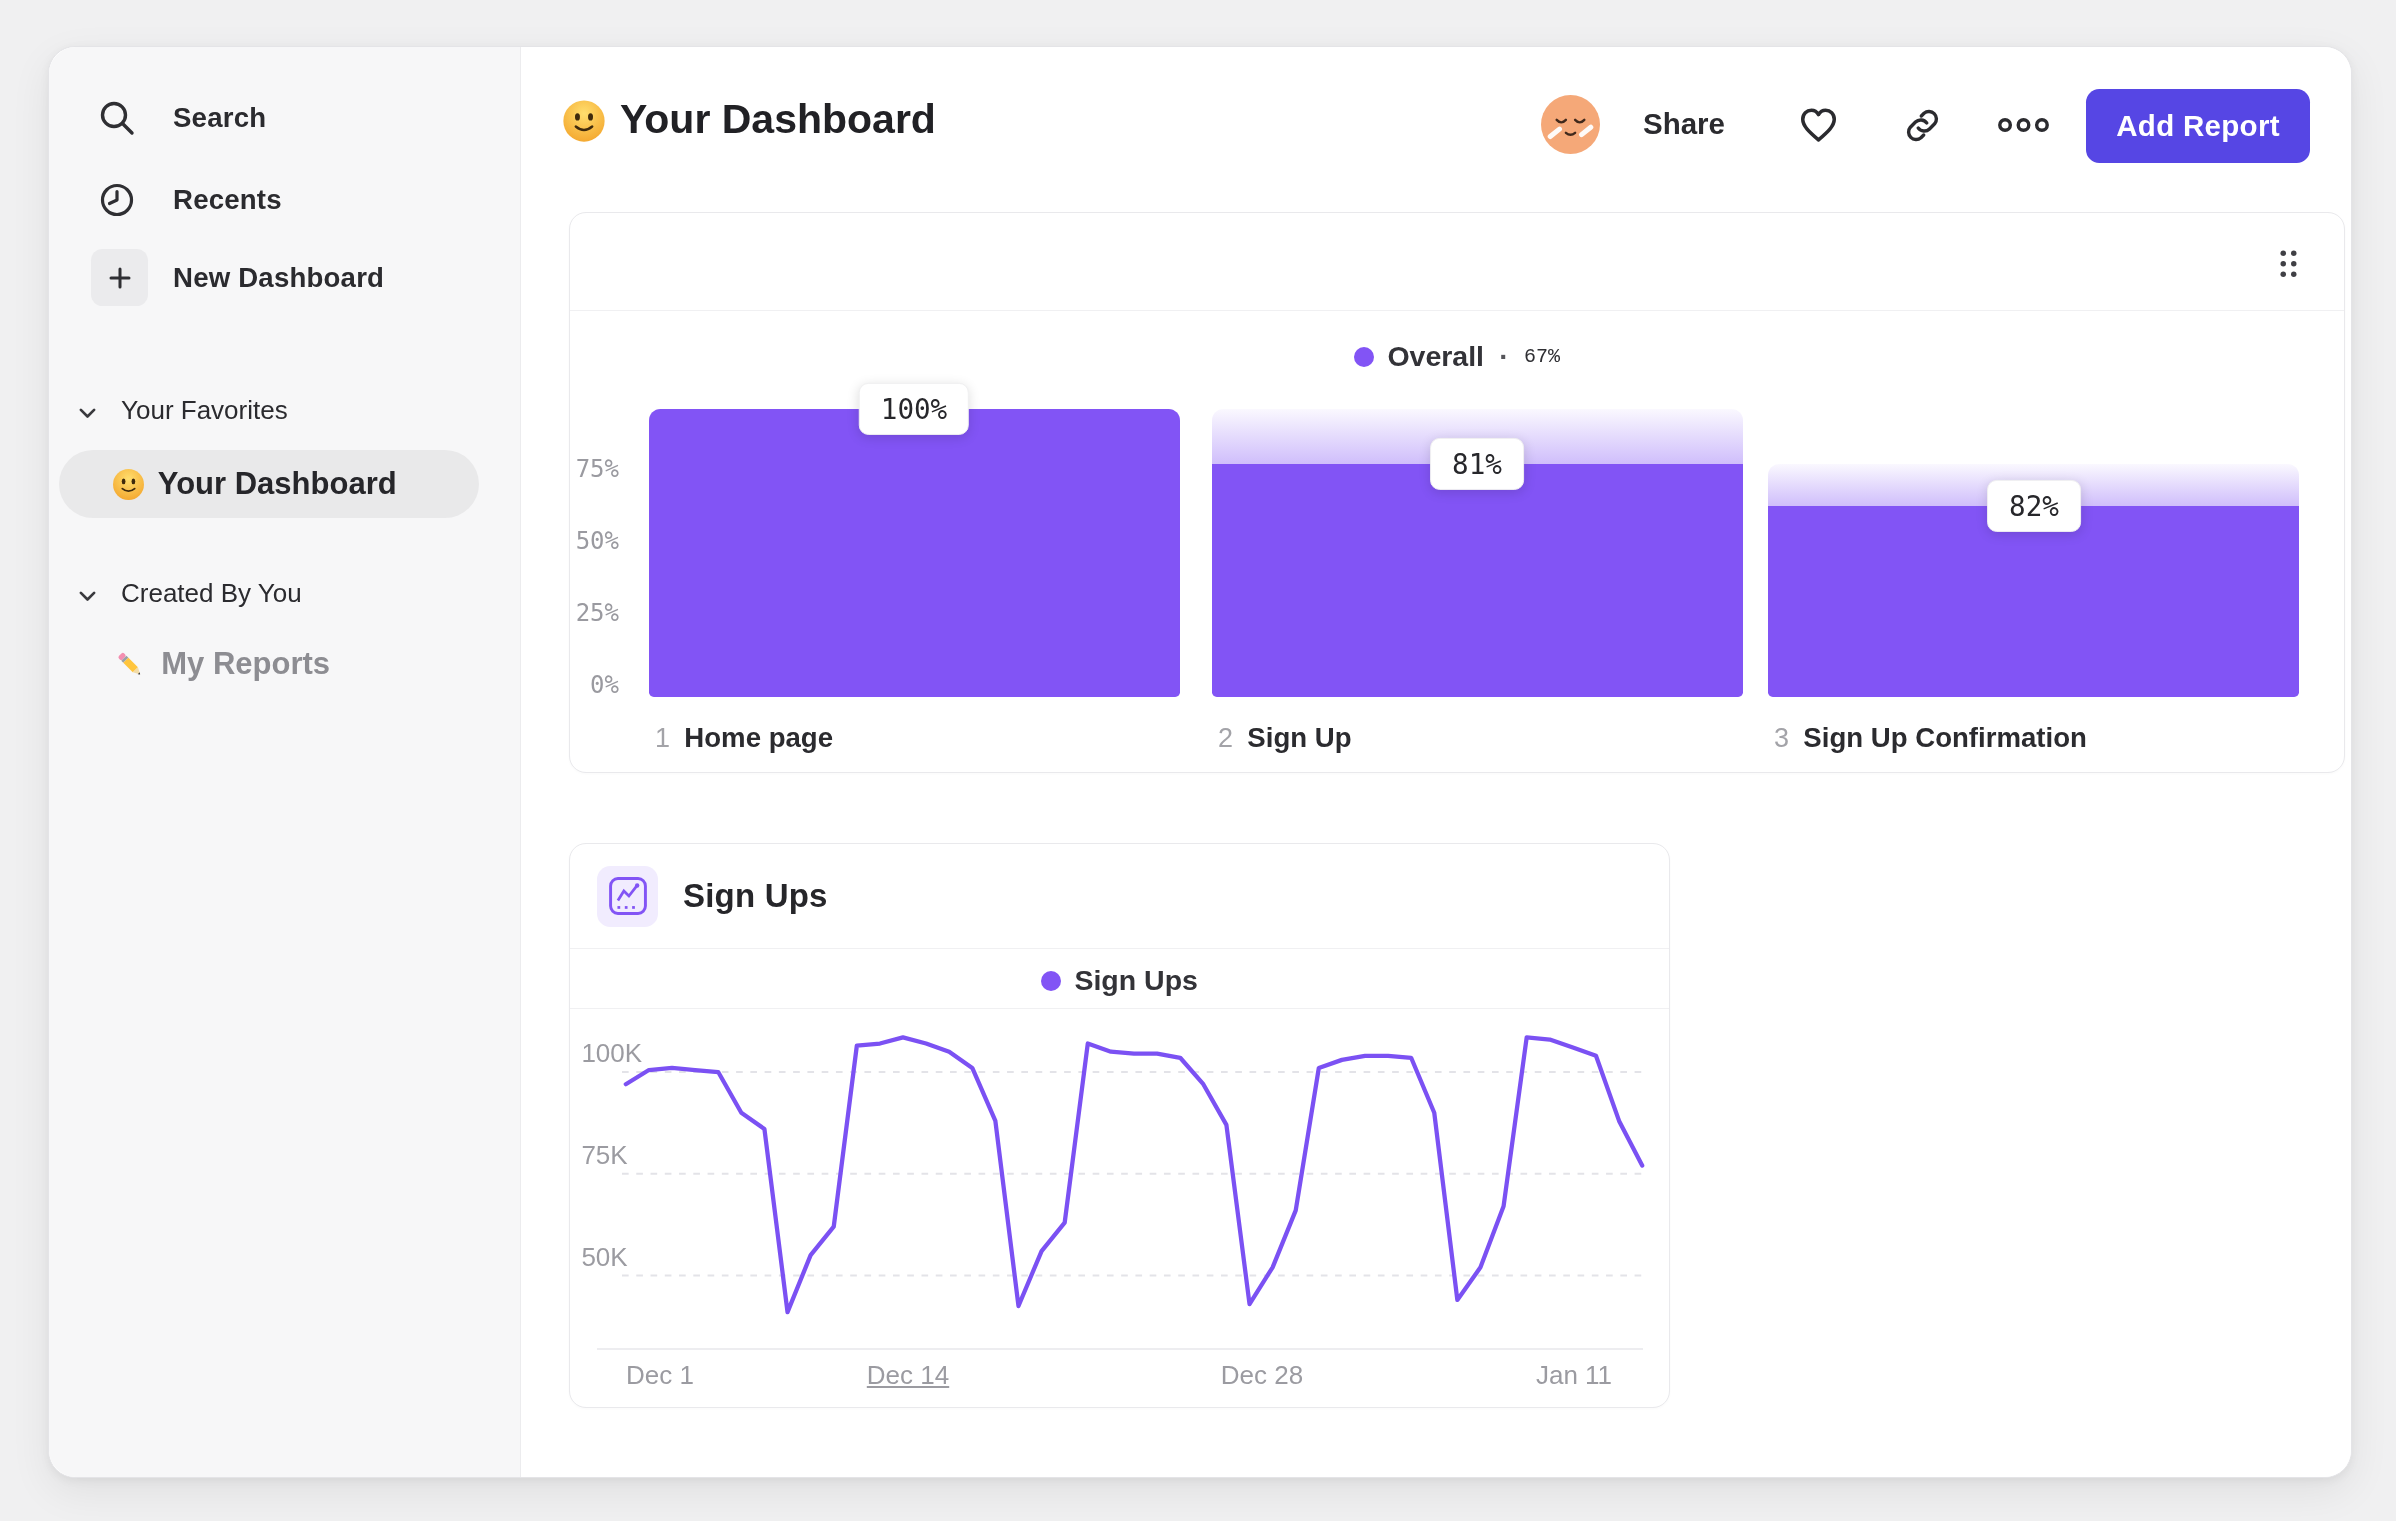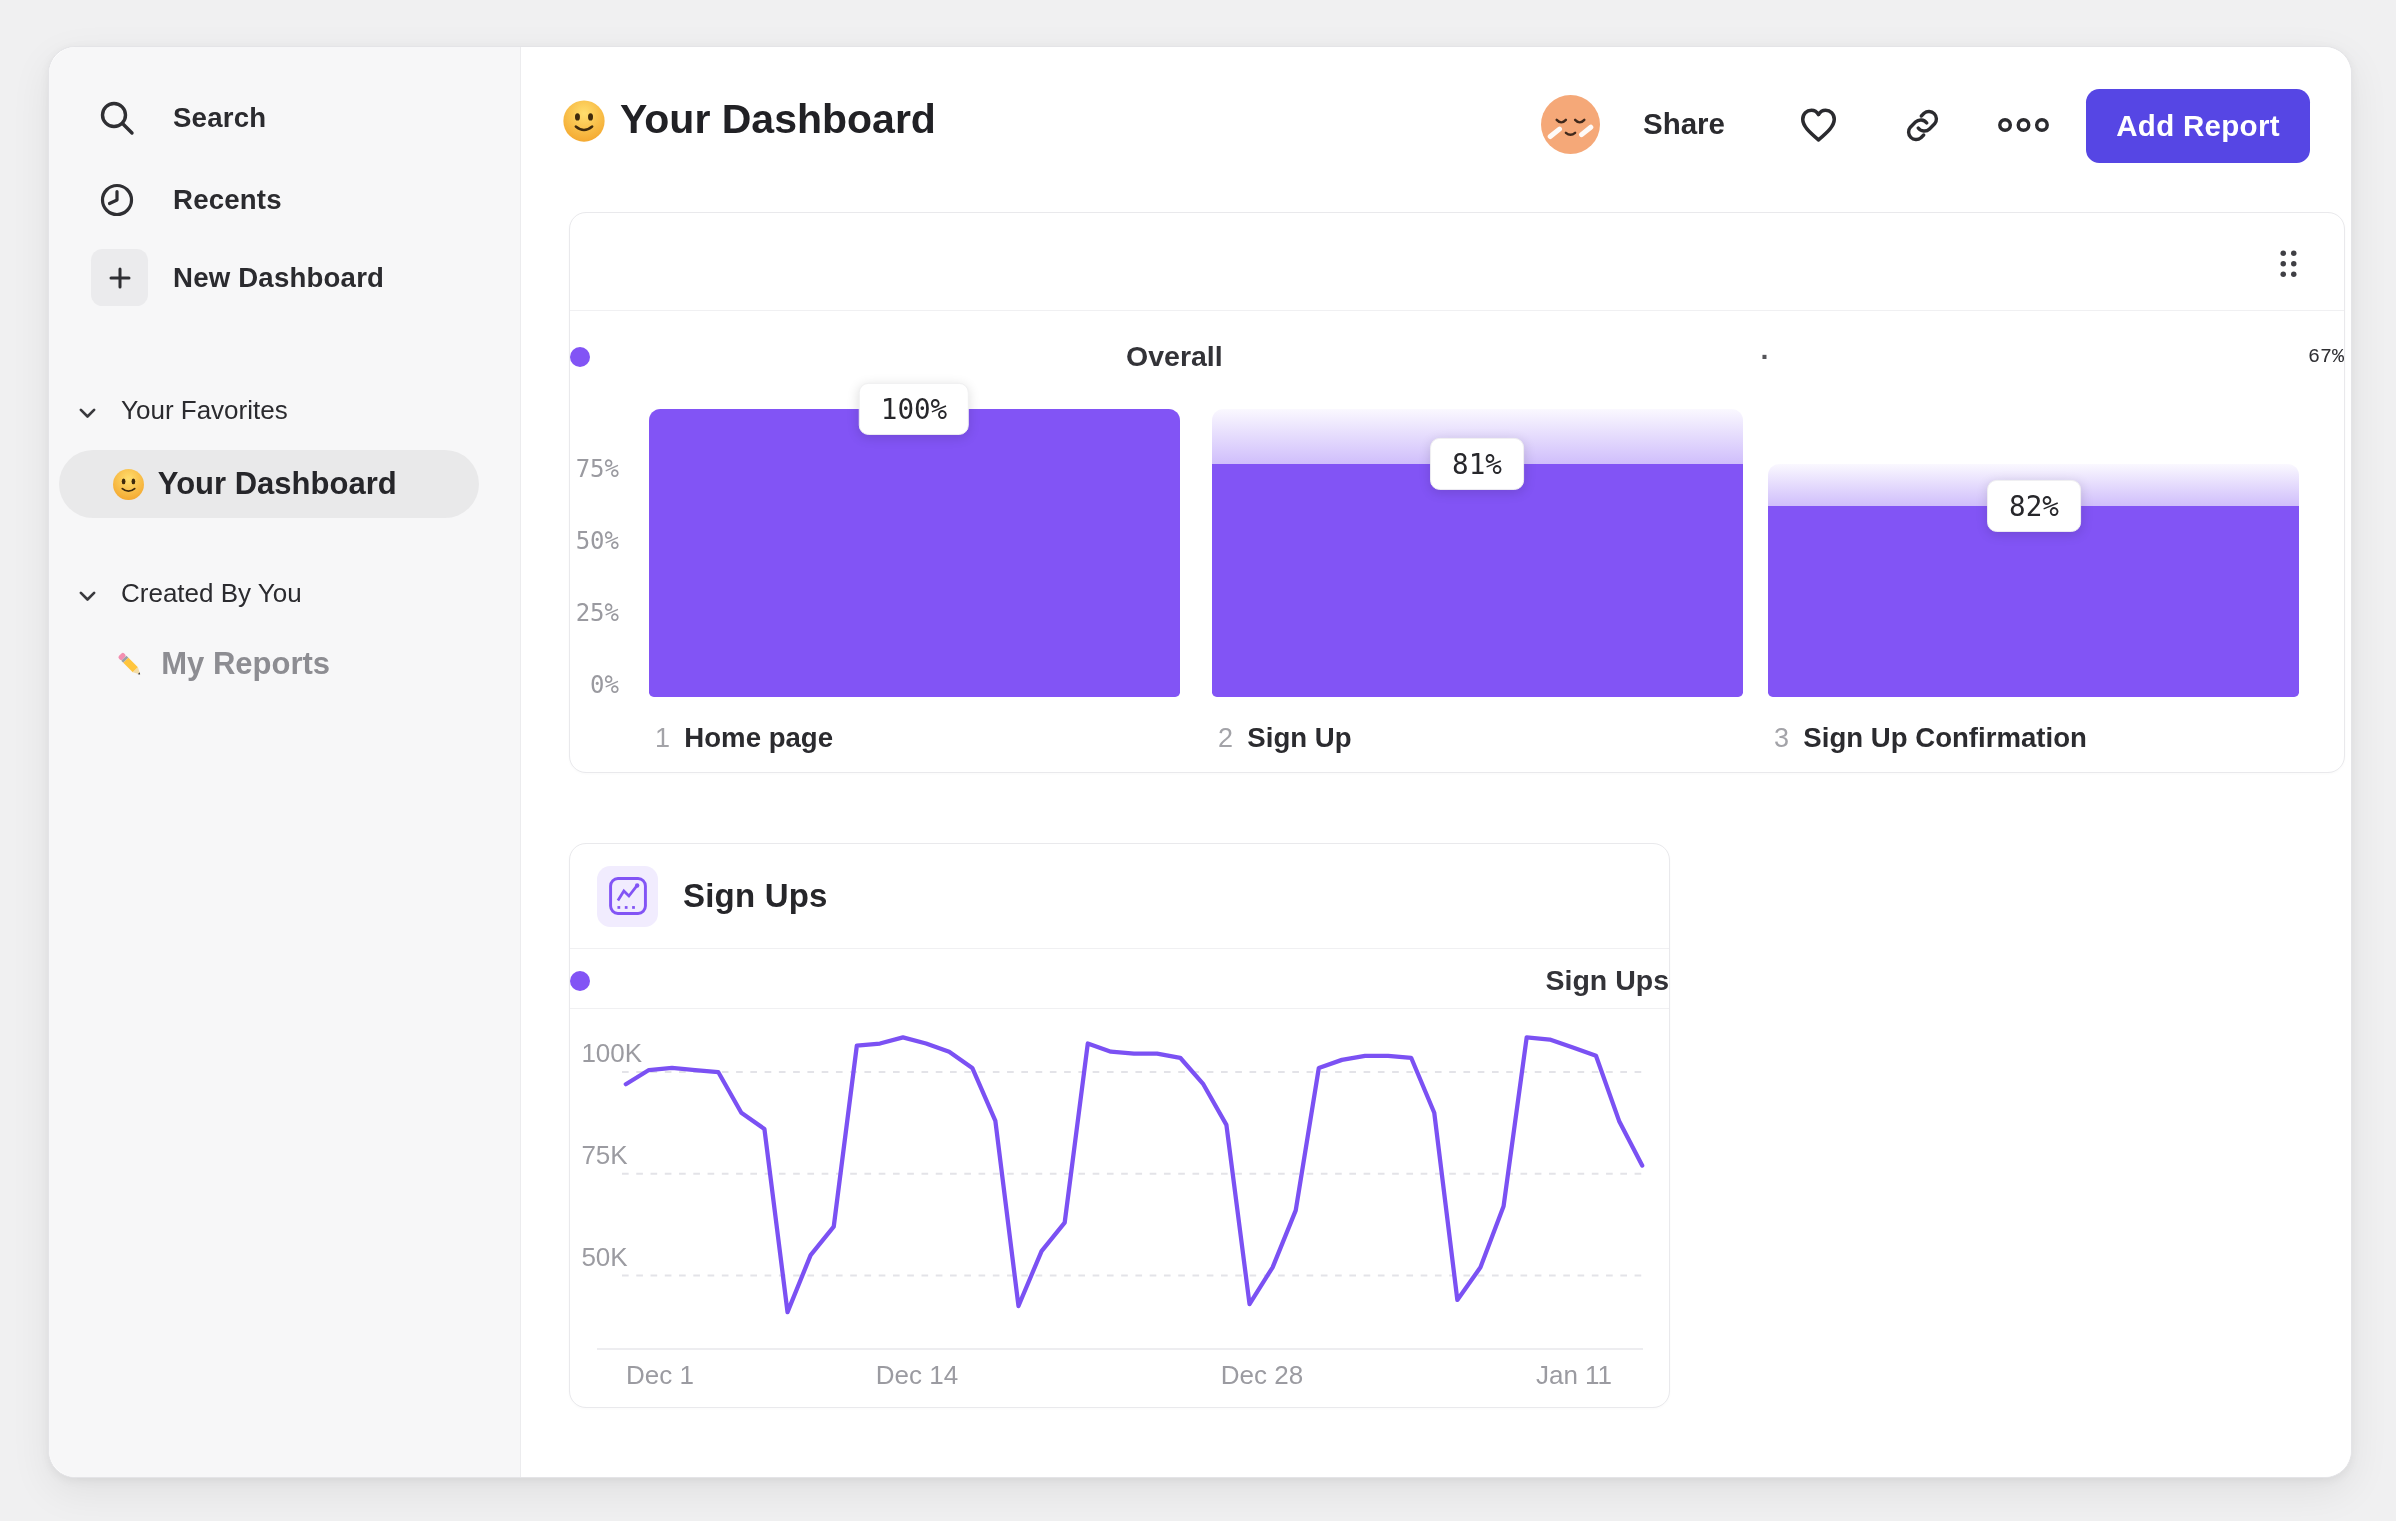--- a/index.html
+++ b/index.html
@@ -38,21 +38,21 @@
     box-shadow:0 1px 2.9px rgba(0,0,0,.025);}
   .card-head{position:absolute;left:0;top:0;right:0;display:flex;align-items:center;}
   .chip{width:61px;height:61px;border-radius:13.3px;display:flex;align-items:center;
     justify-content:center;margin-left:28.5px;}
   .chip.orange{background:#f6f6f7;}
   .chip.purple{background:#f1ecfe;}
   .card-title{font-size:33px;font-weight:700;color:#26262a;margin-left:25px;letter-spacing:0.2px;}
   .drag{position:absolute;cursor:grab;}
   .divider{position:absolute;left:0;right:0;height:1px;background:#f0f0f2;}
   .legend{position:absolute;left:0;right:0;display:flex;align-items:center;
-    justify-content:space-between;gap:13.3px;cursor:pointer;}
+    justify-content:center;gap:13.3px;cursor:pointer;}
   .legend .dot{width:20px;height:20px;border-radius:50%;}
   .legend .t{font-size:28.5px;font-weight:600;color:#333338;}
   .legend .sep{font-size:28.5px;color:#55555a;font-weight:700;margin:0 1.9px;}
   .legend .v{font-size:20px;color:#2f2f33;font-family:Liberation Mono, monospace;}
   
   #funnel-chart{position:absolute;left:0;top:97px;right:0;bottom:0;}
   .f-ytick{position:absolute;left:0;width:49px;text-align:right;height:28.5px;line-height:28.5px;
     font-size:24px;color:#9a9aa0;font-family:"DejaVu Sans Mono",monospace;}
   .f-bar{position:absolute;border-radius:11.4px 11.4px 4.8px 4.8px;overflow:hidden;
     display:flex;flex-direction:column;cursor:pointer;}
@@ -333,21 +333,21 @@
             <div class="l-ylab" style="left: 11.4px; top: 195px;">100K</div>
             <div class="l-ylab" style="left: 11.4px; top: 297px;">75K</div>
             <div class="l-ylab" style="left: 11.4px; top: 399px;">50K</div>
             <svg width="1024" height="340" style="position: absolute; left: 52px; top: 165px; overflow: visible;" viewBox="0 0 1077 357">
               <line x1="0" x2="1077" y1="66" y2="66" stroke="#e3e3e8" stroke-width="2" stroke-dasharray="7 8"></line>
               <line x1="0" x2="1077" y1="173" y2="173" stroke="#e3e3e8" stroke-width="2" stroke-dasharray="7 8"></line>
               <line x1="0" x2="1077" y1="280" y2="280" stroke="#e3e3e8" stroke-width="2" stroke-dasharray="7 8"></line>
               <path d="M4.0 78.8 L28.3 63.9 L52.6 61.7 L76.9 63.9 L101.2 66.0 L125.5 108.8 L149.8 125.9 L174.1 318.5 L198.4 258.6 L222.7 228.6 L247.0 38.2 L271.3 36.0 L295.5 29.6 L319.8 36.0 L344.1 44.6 L368.4 61.7 L392.7 117.4 L417.0 312.1 L441.3 254.3 L465.6 224.4 L489.9 36.0 L514.2 44.6 L538.5 46.7 L562.8 46.7 L587.1 51.0 L611.4 78.8 L635.7 121.6 L660.0 310.0 L684.3 271.4 L708.6 211.5 L732.9 61.7 L757.2 53.2 L781.5 48.9 L805.8 48.9 L830.0 51.0 L854.3 108.8 L878.6 305.7 L902.9 271.4 L927.2 207.2 L951.5 29.6 L975.8 31.8 L1000.1 40.3 L1024.4 48.9 L1048.7 117.4 L1073.0 164.4" fill="none" stroke="#7B51F3" stroke-width="4.5" stroke-linejoin="round" stroke-linecap="round"></path>
             </svg>
             <div class="l-xlab" style="left: 56px; top: 517px;">Dec 1</div>
-            <div class="l-xlab" style="left: 347px; transform: translateX(-50%); top: 517px;">Dec 14</div>
+            <div class="l-xlab" style="left: 338px; transform: translateX(-50%); top: 517px; text-decoration: underline;">Dec 14</div>
             <div class="l-xlab" style="left: 680px; transform: translateX(-50%); top: 517px; margin-left: 12px;">Dec 28</div>
             <div class="l-xlab" style="left: 1004px; transform: translateX(-50%); top: 517px;">Jan 11</div>
           </div>
         <div class="axis-line" style="top:504px;"></div>
       </section>
 
 
     </main>
   </div>
 </div>

